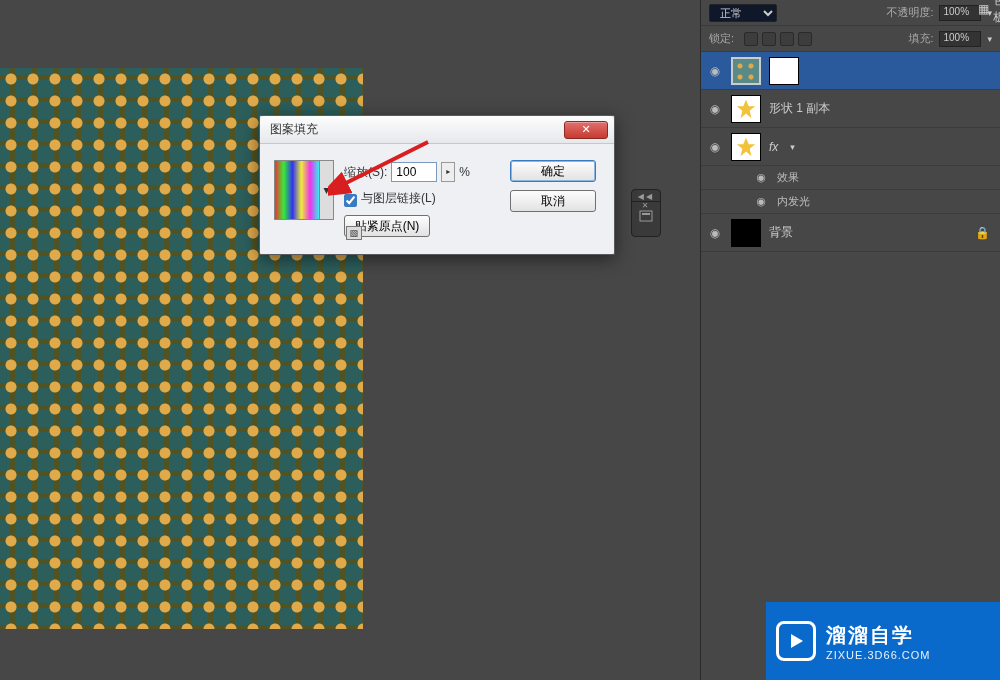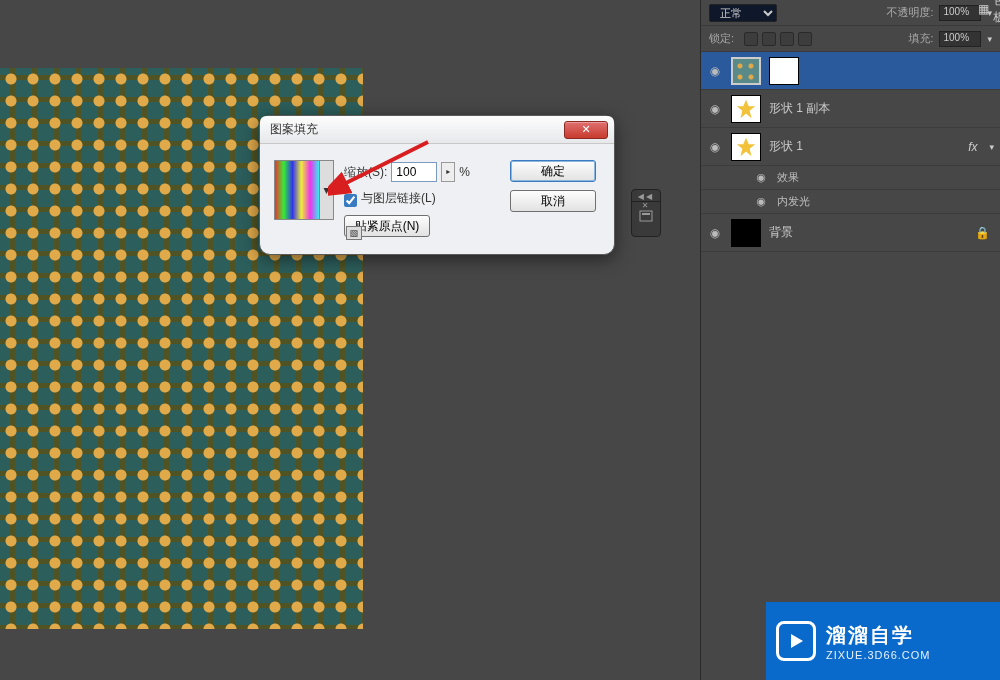--- a/index.html
+++ b/index.html
@@ -23,21 +23,21 @@
 }
 
 
 .dock { position: absolute; left: 631px; top: 189px; width: 30px; height: 48px; background: #3a3a3a; border: 1px solid #222; border-radius: 4px; color: #999; font-size: 10px; text-align: center; padding-top: 2px; }
 .dock-top { height: 10px; border-bottom: 1px solid #222; font-size: 8px; letter-spacing: 2px; }
 .dock-icon { margin-top: 6px; display: flex; justify-content: center; }
 
 
 .dialog {
   position: absolute; left: 259px; top: 115px; width: 356px; height: 140px;
-  background: #eef0f3; border: 1px solid #5a5a5a; border-radius: 11px;
+  background: #eef0f3; border: 1px solid #5a5a5a; border-radius: 2px;
   box-shadow: 0 4px 18px rgba(0,0,0,0.5);
 }
 .titlebar {
   height: 28px; background: linear-gradient(#fdfdfd, #e6e8eb);
   border-bottom: 1px solid #c8c8c8; border-radius: 6px 6px 0 0;
   display: flex; align-items: center; padding: 0 6px 0 10px; font-size: 12px; color: #333;
 }
 .titlebar .spacer { flex: 1; }
 .close-btn {
   width: 44px; height: 18px; background: linear-gradient(#e07070, #c73b2e);
@@ -224,21 +224,20 @@
       <span class="layer-name">形状 1 副本</span>
     </div>
 
     <div class="layer">
       <span class="eye">◉</span>
       <div class="thumb star">
         <svg viewBox="0 0 24 24">
             <polygon points="12,2 15,9 22,9 16,14 18,22 12,17 6,22 8,14 2,9 9,9" fill="#f2c23a"></polygon>
           </svg>
       </div>
-      <span class="layer-name">形状 1</span>
       <span class="fx-tag">fx</span>
       <span class="chev">▾</span>
     </div>
     <div class="sublayer">
       <span class="eye">◉</span>
       <span>效果</span>
     </div>
     <div class="sublayer">
       <span class="eye">◉</span>
       <span>内发光</span>

